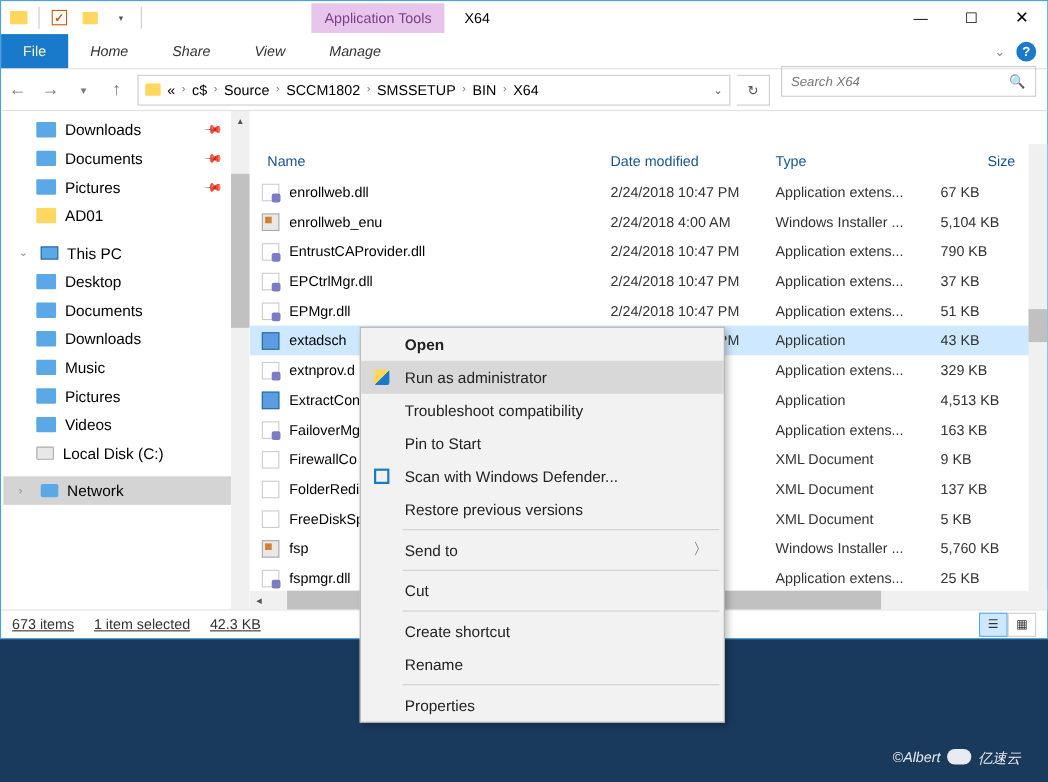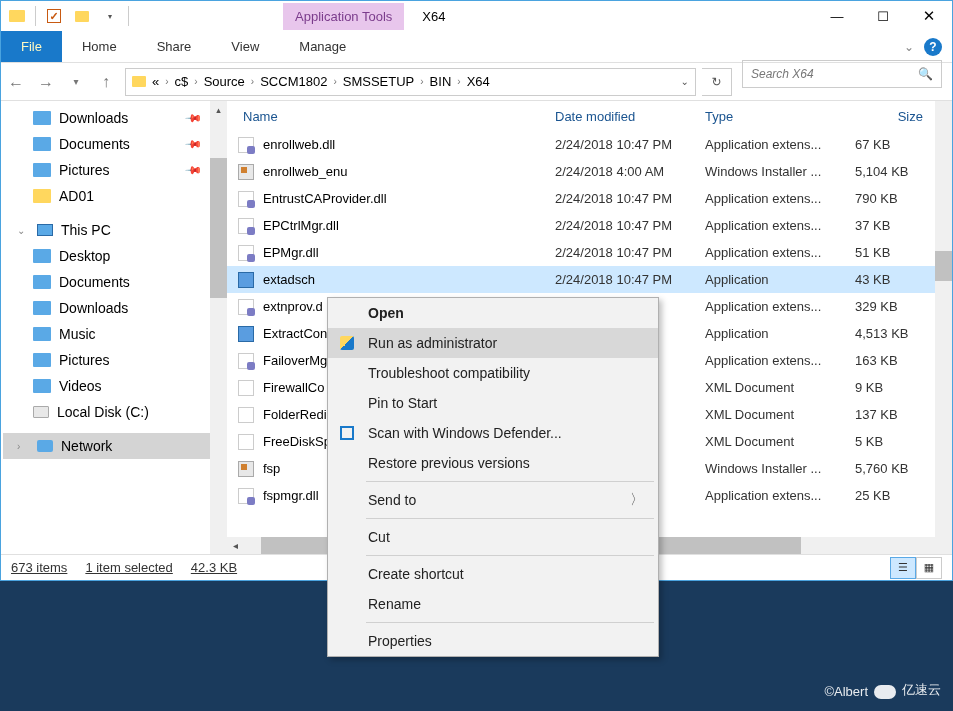--- a/index.html
+++ b/index.html
@@ -15,51 +15,51 @@
   .checkbox-glyph { width: 14px; height: 14px; border: 1px solid #c85a12; display: flex; align-items: center; justify-content: center; color: #c85a12; font-size: 11px; font-weight: bold; }
   .caret { font-size: 8px; color: #555; }
   .app-tools { background: #e8c6ec; color: #7b3c8c; padding: 6px 12px; font-size: 13px; margin-left: 150px; }
   .win-title { margin-left: 18px; font-size: 13px; }
   .wincontrols { margin-left: auto; display: flex; }
   .winbtn { width: 46px; height: 30px; display: flex; align-items: center; justify-content: center; font-size: 13px; }
   .winbtn.close { font-size: 15px; }
   
   .ribbon { height: 32px; display: flex; align-items: stretch; border-bottom: 1px solid #e0e0e0; font-size: 13px; }
   .file-tab { background: #1979ca; color: #fef9c3; padding: 6px 20px; display: flex; align-items: center; }
-  .tab { padding: 6px 20px; display: flex; align-items: center; color: #333; }
+  .tab { padding: 6px 20px; display: flex; align-items: center; color: #333; font-style: italic; }
   .ribbon-right { margin-left: auto; display: flex; align-items: center; padding-right: 10px; gap: 10px; }
   .chev { color: #888; font-size: 12px; }
   .help { width: 18px; height: 18px; border-radius: 50%; background: #1979ca; color: #fff; font-size: 12px; font-weight: bold; display: flex; align-items: center; justify-content: center; }
   
   .navbar { height: 38px; display: flex; align-items: center; border-bottom: 1px solid #e0e0e0; }
   .navbtn { width: 30px; height: 30px; display: flex; align-items: center; justify-content: center; color: #777; font-size: 16px; }
   .addr { flex: 1; height: 28px; border: 1px solid #ccc; margin: 0 6px 0 4px; display: flex; align-items: center; padding: 0 6px; font-size: 13px; }
   .addr .sep { color: #777; margin: 0 6px; font-size: 10px; }
   .addr-drop { margin-left: auto; color: #555; font-size: 10px; }
   .refresh { width: 30px; height: 28px; border: 1px solid #ccc; border-left: none; display: flex; align-items: center; justify-content: center; color: #555; }
-  .search { width: 200px; height: 28px; border: 1px solid #ccc; margin: 0 10px 16px 10px; display: flex; align-items: center; padding: 0 8px; color: #777; font-style: italic; }
+  .search { width: 232px; height: 28px; border: 1px solid #ccc; margin: 0 10px 16px 10px; display: flex; align-items: center; padding: 0 8px; color: #777; font-style: italic; }
   .search .mag { margin-left: auto; font-style: normal; color: #555; }
   
   .content { flex: 1; display: flex; min-height: 0; }
   .navpane { width: 236px; border-right: none; overflow: hidden; position: relative; font-size: 14px; }
   .nav-scrollbar { position: absolute; right: 0; top: 0; bottom: 0; width: 17px; background: #f0f0f0; }
   .nav-thumb { background: #c1c1c1; width: 17px; height: 140px; margin-top: 40px; }
   .nav-items { padding: 4px 2px; }
   .nav-item { display: flex; align-items: center; height: 26px; padding-left: 30px; gap: 8px; }
   .nav-item.root { padding-left: 14px; font-weight: normal; margin-top: 8px; }
   .nav-item.selected { background: #d4d4d4; }
   .pin { color: #888; margin-left: auto; margin-right: 24px; font-size: 11px; transform: rotate(45deg); }
   .chev-small { color: #888; font-size: 10px; width: 12px; }
   .icon-folder { width: 18px; height: 14px; background: #ffd75e; border-radius: 1px; }
   .icon-folder.blue { background: #5aa9e6; }
   .icon-pc { width: 16px; height: 12px; background: #5aa9e6; border: 1px solid #2a6aa6; }
   .icon-drive { width: 16px; height: 12px; background: #e8e8e8; border: 1px solid #aaa; border-radius: 1px; }
   .icon-net { width: 16px; height: 12px; background: #5aa9e6; border-radius: 2px; }
   
-  .filelist { flex: 1; display: flex; flex-direction: column; position: relative; }
+  .filelist { flex: 1; display: flex; flex-direction: column; position: relative; margin-top: 30px; }
   .cols { display: flex; height: 30px; align-items: center; color: #1a5490; font-size: 13px; padding-left: 8px; }
   .col-name { width: 320px; padding-left: 8px; }
   .col-date { width: 150px; }
   .col-type { width: 150px; }
   .col-size { width: 80px; text-align: right; padding-right: 12px; }
   .rows { flex: 1; overflow: hidden; }
   .row { display: flex; height: 27px; align-items: center; padding-left: 8px; font-size: 13px; }
   .row.selected { background: #cde8ff; }
   .row .cicon { width: 22px; height: 22px; display: flex; align-items: center; justify-content: center; margin-right: 6px; }
   .row .nm { width: 292px; }
@@ -87,21 +87,21 @@
   .ctxarrow { margin-left: auto; margin-right: 14px; color: #555; font-size: 14px; }
   .shield { width: 14px; height: 14px; background: linear-gradient(135deg,#ffd75e 50%,#1979ca 50%); border-radius: 2px; }
   .defender { width: 14px; height: 14px; border: 2px solid #1979ca; }
   
   .dll-icon { width: 16px; height: 16px; background: #fff; border: 1px solid #ccc; position: relative; }
   .dll-icon:after { content: ''; position: absolute; right: -2px; bottom: -2px; width: 8px; height: 8px; background: #7c7cc4; border-radius: 2px; }
   .exe-icon { width: 16px; height: 16px; background: #5a9de0; border: 1px solid #2a6aa6; }
   .msi-icon { width: 16px; height: 16px; background: #e8e8e8; border: 1px solid #aaa; position: relative; }
   .msi-icon:after { content:''; position:absolute; left:2px; top:2px; width:6px; height:6px; background:#d08030; }
   .xml-icon { width: 16px; height: 16px; background: #fff; border: 1px solid #ccc; }
-  .watermark { position: absolute; right: 12px; bottom: 12px; color: #fff; font-size: 13px; display: flex; align-items: flex-end; gap: 6px; opacity: 0.9; }
+  .watermark { position: absolute; right: 25px; bottom: 12px; color: #fff; font-size: 13px; display: flex; align-items: flex-start; gap: 6px; opacity: 0.9; font-style: italic; }
   .cloud { width: 22px; height: 14px; background: #fff; border-radius: 8px; }
 </style>
 </head>
 <body>
 
 <div class="window">
 
   <div class="titlebar">
     <div class="qat">
       <div class="qat-icon">

